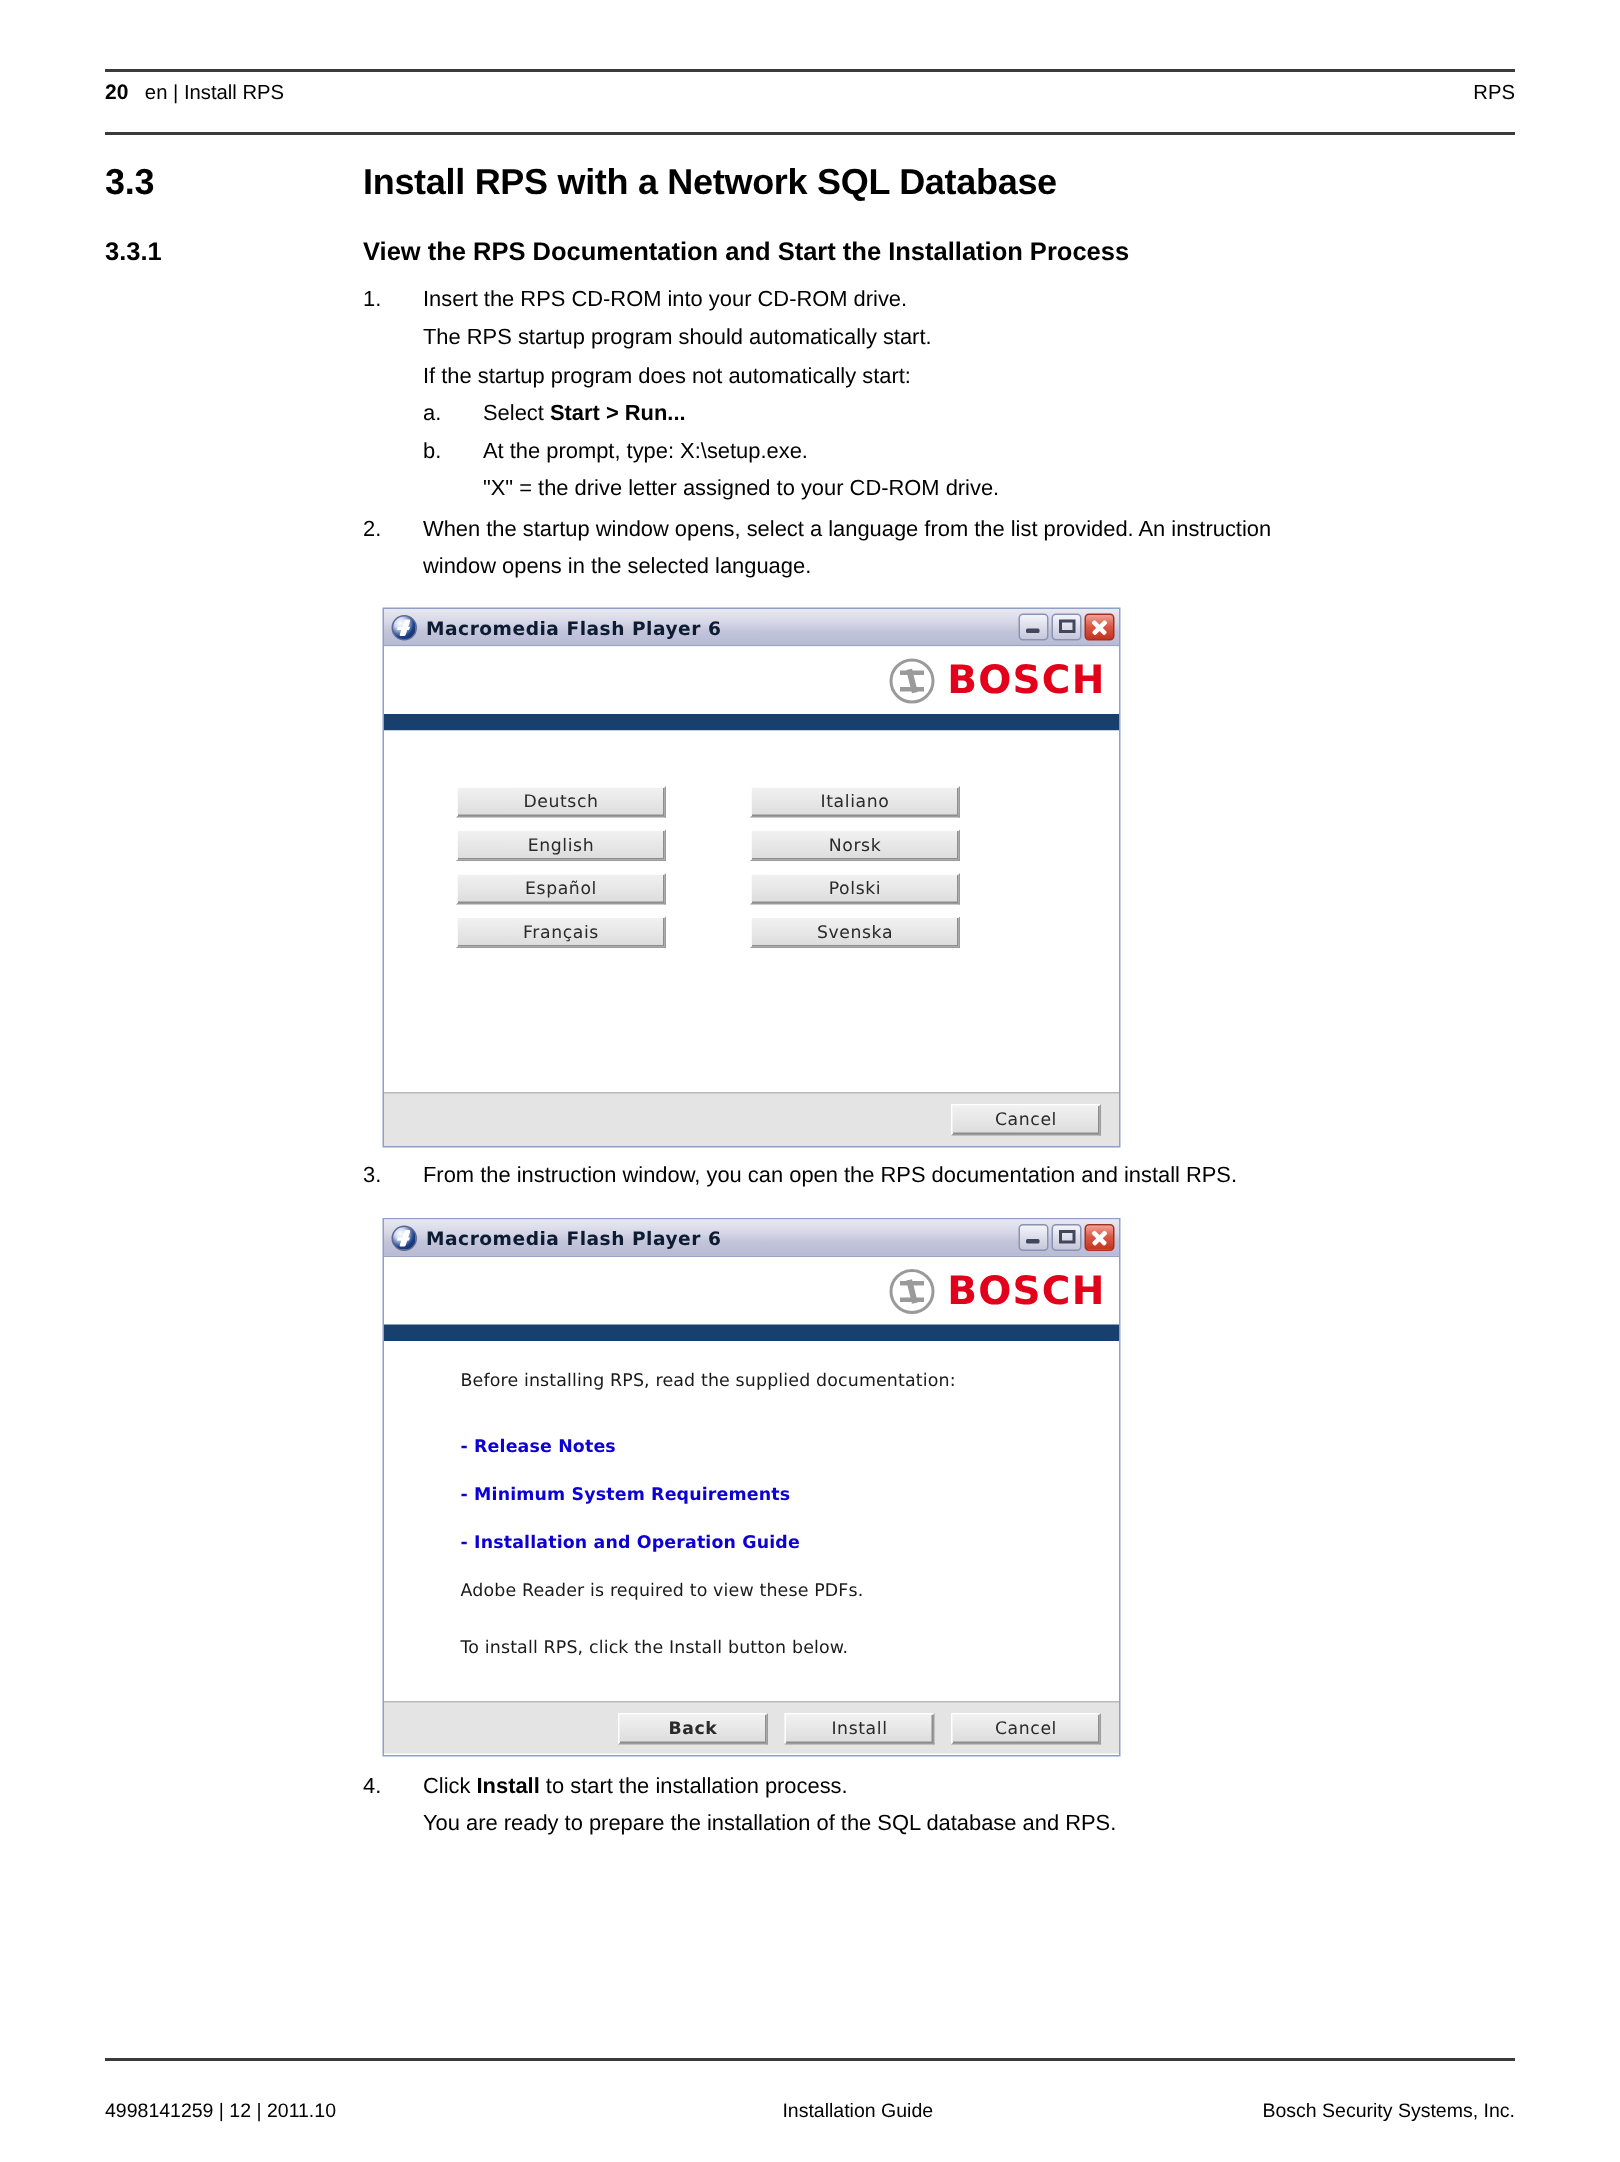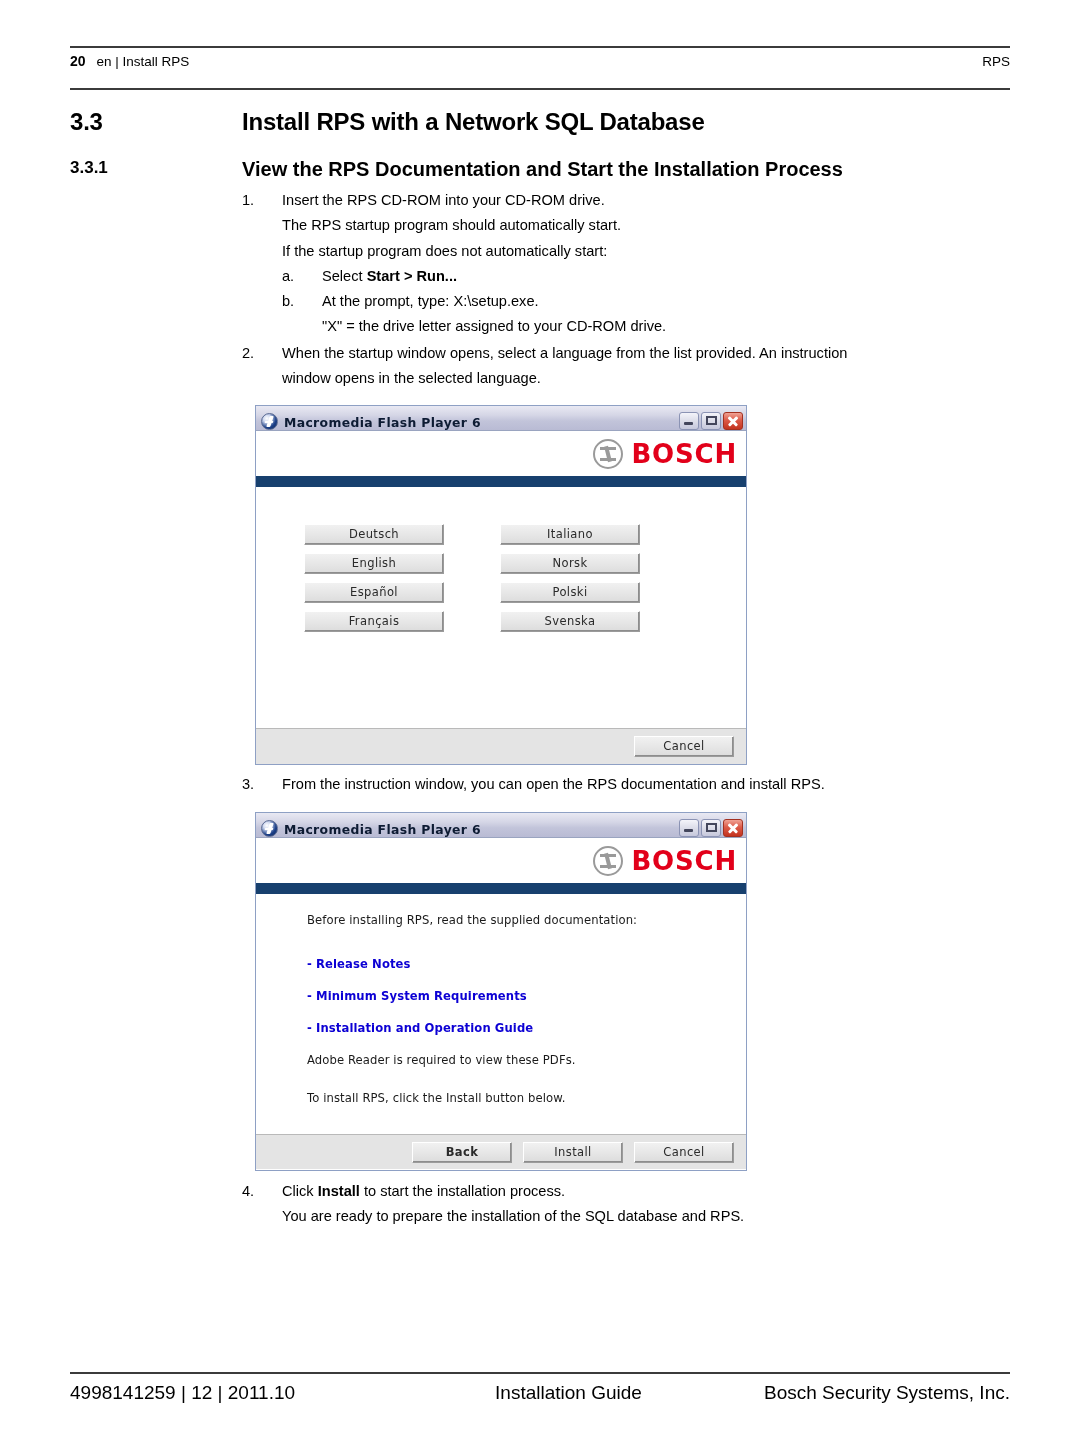--- a/index.html
+++ b/index.html
@@ -88,21 +88,21 @@
     top: 158px;
     width: 940px;
     display: flex;
   }
   .h3-num {
     width: 172px;
     font-size: 17px;
     font-weight: bold;
   }
   .h3-title {
-    font-size: 20px;
+    font-size: 17px;
     font-weight: bold;
   }
 
   
   .body-block {
     position: absolute;
     left: 242px;
     width: 770px;
     font-size: 14.6px;
     line-height: 25.3px;
@@ -139,21 +139,21 @@
     box-shadow: 0 0 0 1px #ffffff inset;
   }
   .dlg-1 { left: 255px; top: 405px; width: 490px; height: 358px; }
   .dlg-2 { left: 255px; top: 812px; width: 490px; height: 357px; }
 
   .titlebar {
     height: 25px;
     background: linear-gradient(180deg,#e9e9f3 0%, #d5d6e6 38%, #c2c4da 62%, #b9bbd4 100%);
     border-bottom: 1px solid #9aa4c0;
     display: flex;
-    align-items: flex-end;
+    align-items: center;
     padding: 0 3px 0 5px;
     box-sizing: border-box;
   }
   .flash-icon {
     width: 17px; height: 17px;
     border-radius: 50%;
     background: radial-gradient(circle at 33% 30%, #ffffff 0%, #cfd8ef 26%, #1b3f88 62%, #10275a 100%);
     flex: 0 0 17px;
     position: relative;
     margin-right: 6px;
@@ -349,22 +349,22 @@
     width: 940px;
   }
   .footer-rule {
     border-top: 2px solid #3b3b3b;
     width: 100%;
     height: 0;
   }
   .footer-row {
     display: flex;
     justify-content: space-between;
-    padding-top: 8px;
-    font-size: 19px;
+    padding-top: 25px;
+    font-size: 13px;
   }
   .footer-mid { margin-left: 78px; }
 </style>
 </head>
 <body>
 
 <div class="page">
 
   <div class="running-header">
     <div class="rule-top"></div>

